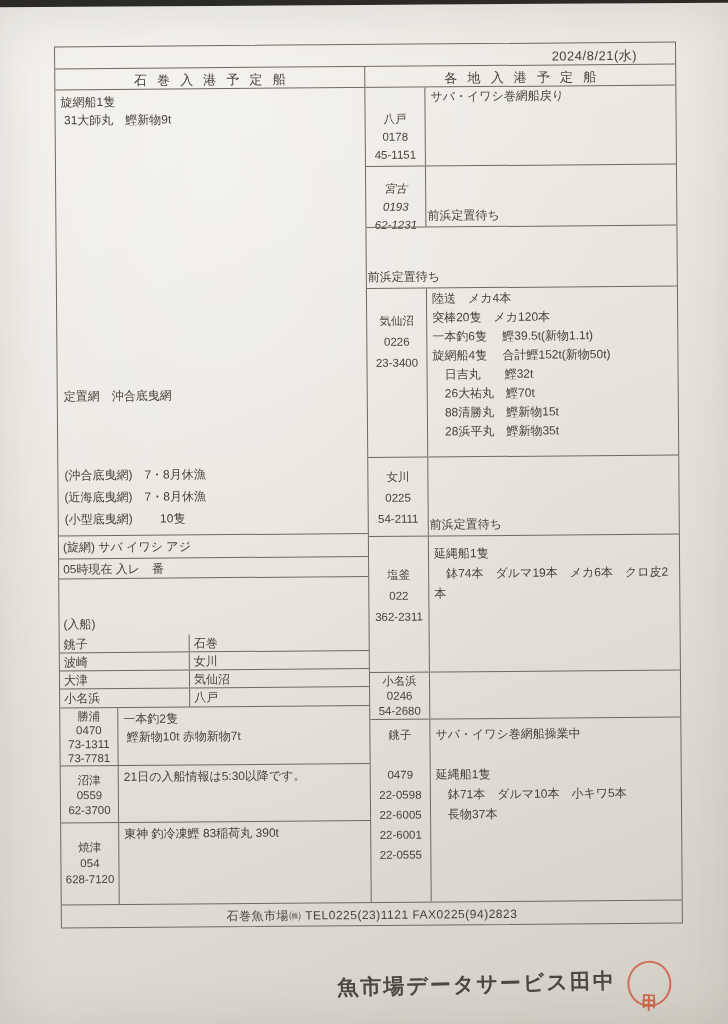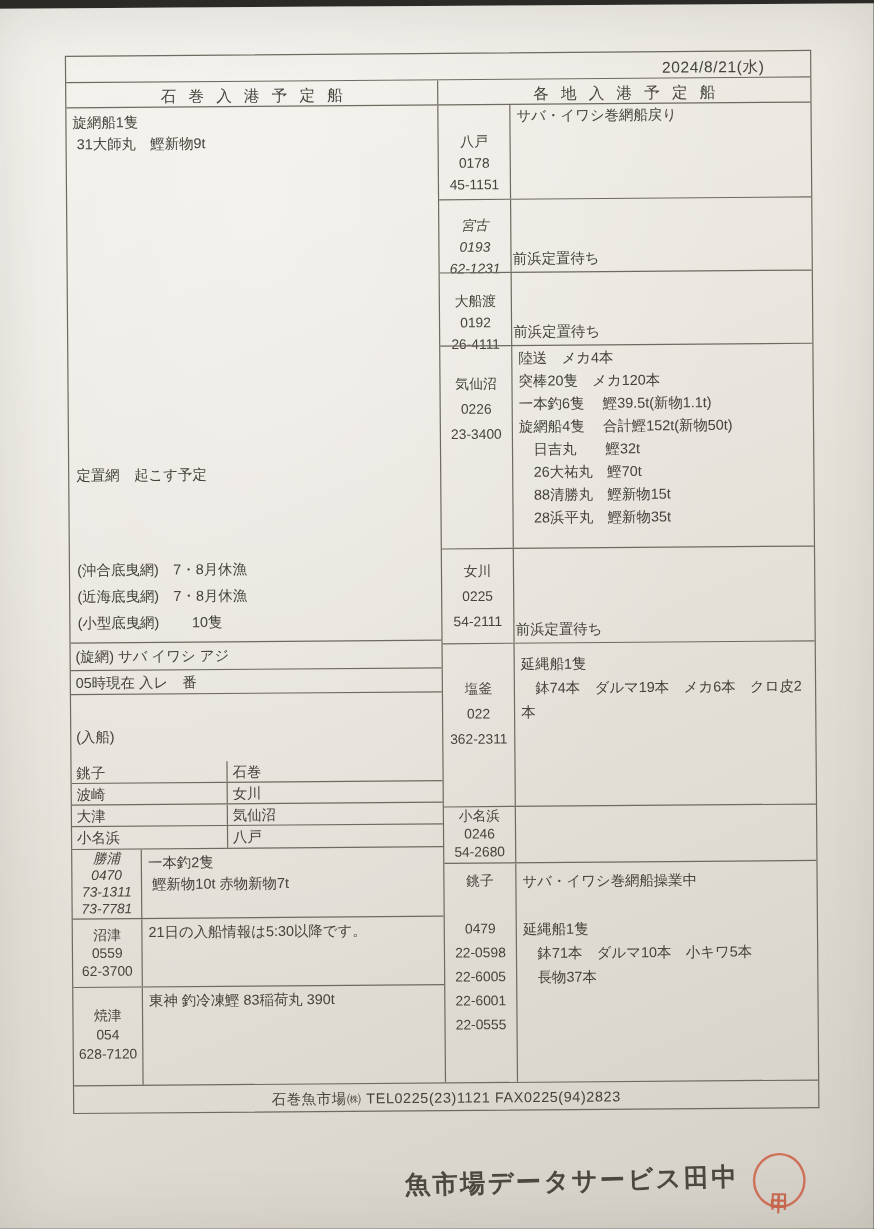--- a/index.html
+++ b/index.html
@@ -34,30 +34,30 @@
   .col-left { width:310px; border-right:1px solid #6e6a5f; display:flex; flex-direction:column; }
   .col-right { width:310px; display:flex; flex-direction:column; }
 
   
   .cellA { height:445px; position:relative; padding:3px 5px; line-height:18px; }
   .cellA .mid { position:absolute; left:6px; top:297px; }
   .cellA .bot { position:absolute; left:6px; bottom:5px; line-height:22px; }
   .rowMaki { height:23px; border-top:1px solid #6e6a5f; padding:3px 0 0 4px; }
   .row05 { height:21px; border-top:1px solid #6e6a5f; border-bottom:1px solid #6e6a5f; padding:2px 0 0 4px; }
   .gapNyusen { height:56px; position:relative; }
-  .gapNyusen .lbl { position:absolute; left:4px; bottom:12px; }
+  .gapNyusen .lbl { position:absolute; left:4px; bottom:2px; }
   .pairTbl { height:72px; }
   .pairTbl .prow { height:18px; display:flex; border-bottom:1px solid #6e6a5f; }
   .pairTbl .prow:last-child { border-bottom:none; }
   .pairTbl .pc { padding:1px 0 0 4px; }
   .pairTbl .pc.l { width:130px; border-right:1px solid #6e6a5f; }
   .portRow { display:flex; border-top:1px solid #6e6a5f; }
   .portRow .pport { width:58px; border-right:1px solid #6e6a5f; text-align:center; font-size:11.5px; }
   .portRow .pbody { flex:1; padding:2px 0 0 5px; line-height:18px; }
-  .rKatsuura { height:58px; } .rKatsuura .pport { padding-top:1px; line-height:14px;font-style:italic; }
+  .rKatsuura { height:58px; } .rKatsuura .pport { padding-top:1px; line-height:14px; }
   .rNumazu { height:57px; } .rNumazu .pport { padding-top:7px; line-height:15px; }
   .rYaizu { height:82px; } .rYaizu .pport { padding-top:16px; line-height:16px; }
 
   
   .rrow { display:flex; border-top:1px solid #6e6a5f; }
   .rrow:first-child { border-top:none; }
   .rport { width:60px; border-right:1px solid #6e6a5f; text-align:center; font-size:11.5px; line-height:18px; }
   .rbody { flex:1; padding-left:5px; line-height:19px; position:relative; }
   .rbody .bottomTxt { position:absolute; left:1px; bottom:1px; }
   .rHachinohe { height:78px; } .rHachinohe .rport { padding-top:22px; }
@@ -106,21 +106,21 @@
       <div class="hcell">石巻入港予定船</div>
       <div class="hcell">各地入港予定船</div>
     </div>
 
     <div class="tbody">
 
       <div class="col-left">
         <div class="cellA">
           <div class="pre">旋網船1隻
  31大師丸　鰹新物9t</div>
-          <div class="mid">定置網　起こす予定</div>
+          <div class="mid">定置網　沖合底曳網</div>
           <div class="bot pre">(沖合底曳網)　7・8月休漁
 (近海底曳網)　7・8月休漁
 (小型底曳網)　　 10隻</div>
         </div>
         <div class="rowMaki">(旋網) サバ イワシ アジ</div>
         <div class="row05">05時現在 入レ　番</div>
         <div class="gapNyusen">
           <div class="lbl">(入船)</div>
         </div>
         <div class="pairTbl">
@@ -172,23 +172,20 @@
         </div>
         <div class="rrow rMiyako">
           <div class="rport pre">宮古
 0193
 62-1231</div>
           <div class="rbody">
             <div class="bottomTxt">前浜定置待ち</div>
           </div>
         </div>
         <div class="rrow rOfunato">
-          <div class="rport pre">大船渡
-0192
-26-4111</div>
           <div class="rbody">
             <div class="bottomTxt">前浜定置待ち</div>
           </div>
         </div>
         <div class="rrow rKesennuma">
           <div class="rport pre">気仙沼
 0226
 23-3400</div>
           <div class="rbody pre">陸送　メカ4本
 突棒20隻　メカ120本

